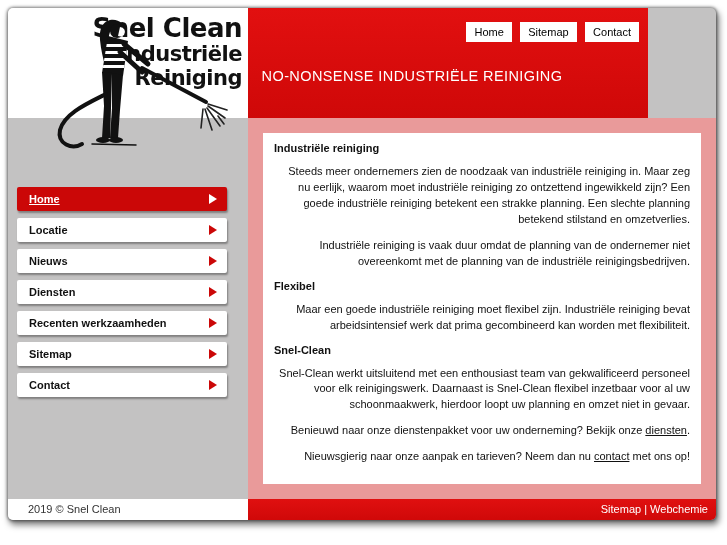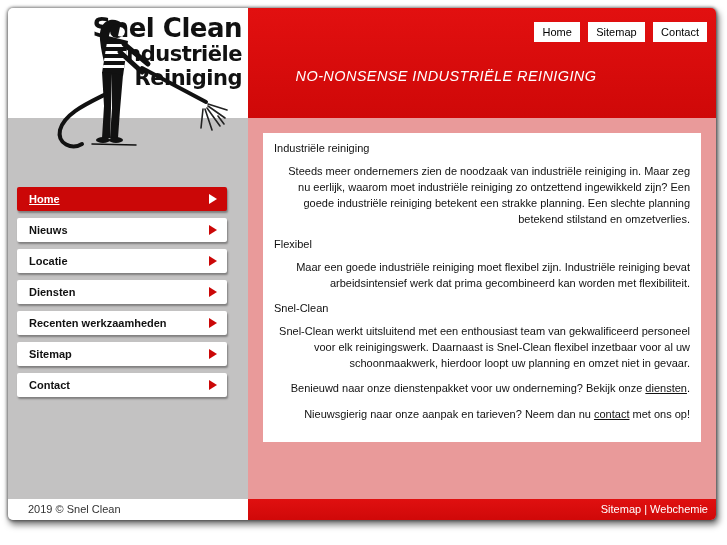--- a/index.html
+++ b/index.html
@@ -11,47 +11,47 @@
         box-shadow:0 0 3px 1px rgba(0,0,0,0.45), 2px 4px 6px 1px rgba(0,0,0,0.5);}
 
   
   .logo-area{position:absolute;left:0;top:0;width:240px;height:110px;background:#ffffff;z-index:3;}
   .logo-text{position:absolute;right:6px;top:6px;text-align:right;color:#111;
              font-family:"DejaVu Sans",sans-serif;font-weight:bold;line-height:1.12;z-index:5;}
   .logo-line1{font-size:26px;letter-spacing:-0.5px;}
   .logo-line2,.logo-line3{font-size:21px;letter-spacing:-0.5px;}
   .logo-figure{position:absolute;left:40px;top:8px;z-index:4;}
 
-  .top-header{position:absolute;left:240px;top:0;width:468px;height:110px;
+  .top-header{position:absolute;left:240px;top:0;width:400px;height:110px;
               background:linear-gradient(#e21010,#cf0808);z-index:2;}
   .top-nav{position:absolute;top:14px;right:9px;}
   .top-nav-btn{display:inline-block;margin-left:4px;padding:4px 8px;background:#ffffff;
                color:#000;font-size:11px;cursor:pointer;}
   .tagline{position:absolute;top:60px;left:0;width:100%;box-sizing:border-box;padding-right:72px;
-           text-align:center;color:#ffffff;font-size:14.5px;font-style:italic;letter-spacing:0.4px;}
+           text-align:center;color:#ffffff;font-size:14.5px;letter-spacing:0.4px;}
 
   
   .sidebar{position:absolute;left:0;top:110px;width:240px;height:381px;background:#c3c2c2;z-index:1;}
   .menu{position:absolute;top:69px;left:9px;width:210px;}
   .menu-item{position:relative;height:24px;margin-bottom:7px;background:#ffffff;color:#111;
              font-size:11px;font-weight:bold;line-height:24px;padding-left:12px;box-sizing:border-box;
              width:210px;border-radius:2px;cursor:pointer;
              box-shadow:1px 2px 2px rgba(0,0,0,0.35);}
   .menu-item.active{background:#cb0707;color:#ffffff;}
   .menu-item.active .menu-label{text-decoration:underline;}
   .menu-arrow{position:absolute;right:10px;top:7px;width:0;height:0;
               border-top:5px solid transparent;border-bottom:5px solid transparent;
               border-left:8px solid #cb0707;}
   .menu-item.active .menu-arrow{border-left-color:#ffffff;}
 
   
   .content-bg{position:absolute;left:240px;top:110px;width:468px;height:381px;background:#e99a9a;}
   .content-box{position:absolute;left:15px;top:15px;width:438px;min-height:288px;background:#ffffff;
                box-sizing:border-box;padding:9px 11px;color:#111;}
-  .content-box h3{margin:0 0 10px 0;font-size:11px;font-weight:normal;}
+  .content-box h3{margin:0 0 10px 0;font-size:11px;font-weight:bold;}
   .content-box p{margin:0 0 10px 0;font-size:11px;line-height:1.45;text-align:right;}
   .inline-link{text-decoration:underline;cursor:pointer;color:#111;}
 
   
   .footer{position:absolute;left:0;bottom:0;width:708px;height:21px;z-index:4;}
   .footer-left{position:absolute;left:0;top:0;width:240px;height:21px;background:#ffffff;
                font-size:11px;color:#333;line-height:21px;padding-left:20px;box-sizing:border-box;}
   .footer-right{position:absolute;left:240px;top:0;width:468px;height:22px;
                 background:linear-gradient(#e01010,#cf0808);color:#fff;font-size:11px;line-height:21px;
                 text-align:right;padding-right:8px;box-sizing:border-box;}
@@ -124,25 +124,25 @@
       <div class="tagline">NO-NONSENSE INDUSTRIËLE REINIGING</div>
     </div>
 
     <div class="sidebar">
       <div class="menu">
         <div class="menu-item active">
           <span class="menu-label">Home</span>
           <span class="menu-arrow"></span>
         </div>
         <div class="menu-item">
-          <span class="menu-label">Nieuws</span>
+          <span class="menu-label">Locatie</span>
           <span class="menu-arrow"></span>
         </div>
         <div class="menu-item">
-          <span class="menu-label">Locatie</span>
+          <span class="menu-label">Nieuws</span>
           <span class="menu-arrow"></span>
         </div>
         <div class="menu-item">
           <span class="menu-label">Diensten</span>
           <span class="menu-arrow"></span>
         </div>
         <div class="menu-item">
           <span class="menu-label">Recenten werkzaamheden</span>
           <span class="menu-arrow"></span>
         </div>
@@ -155,20 +155,21 @@
           <span class="menu-arrow"></span>
         </div>
       </div>
 
     </div>
 
     <div class="content-bg">
       <div class="content-box">
         <h3>Industriële reiniging</h3>
         <p>Steeds meer ondernemers zien de noodzaak van industriële reiniging in. Maar zeg nu eerlijk, waarom moet industriële reiniging zo ontzettend ingewikkeld zijn? Een goede industriële reiniging betekent een strakke planning. Een slechte planning betekend stilstand en omzetverlies.</p>
+        <p>Industriële reiniging is vaak duur omdat de planning van de ondernemer niet overeenkomt met de planning van de industriële reinigingsbedrijven.</p>
         <h3>Flexibel</h3>
         <p>Maar een goede industriële reiniging moet flexibel zijn. Industriële reiniging bevat arbeidsintensief werk dat prima gecombineerd kan worden met flexibiliteit.</p>
         <h3>Snel-Clean</h3>
         <p>Snel-Clean werkt uitsluitend met een enthousiast team van gekwalificeerd personeel voor elk reinigingswerk. Daarnaast is Snel-Clean flexibel inzetbaar voor al uw schoonmaakwerk, hierdoor loopt uw planning en omzet niet in gevaar.</p>
         <p><span>Benieuwd naar onze dienstenpakket voor uw onderneming? Bekijk onze </span><span class="inline-link">diensten</span><span>.</span></p>
         <p><span>Nieuwsgierig naar onze aanpak en tarieven? Neem dan nu </span><span class="inline-link">contact</span><span> met ons op!</span></p>
       </div>
     </div>
 
     <div class="footer">

